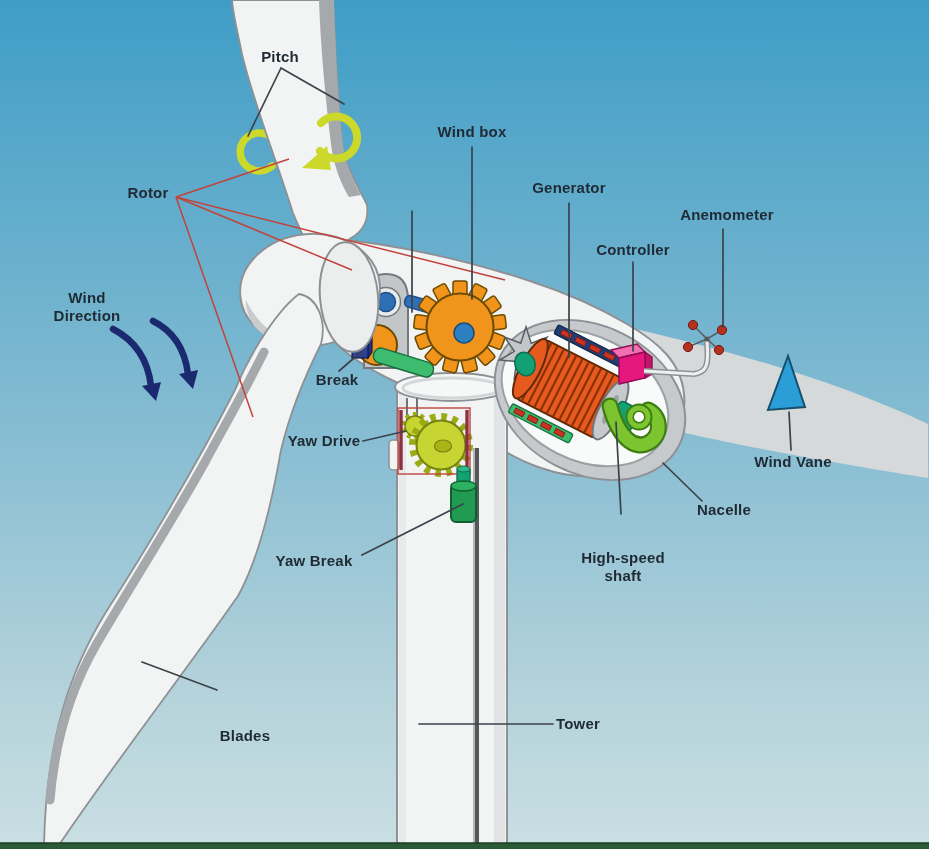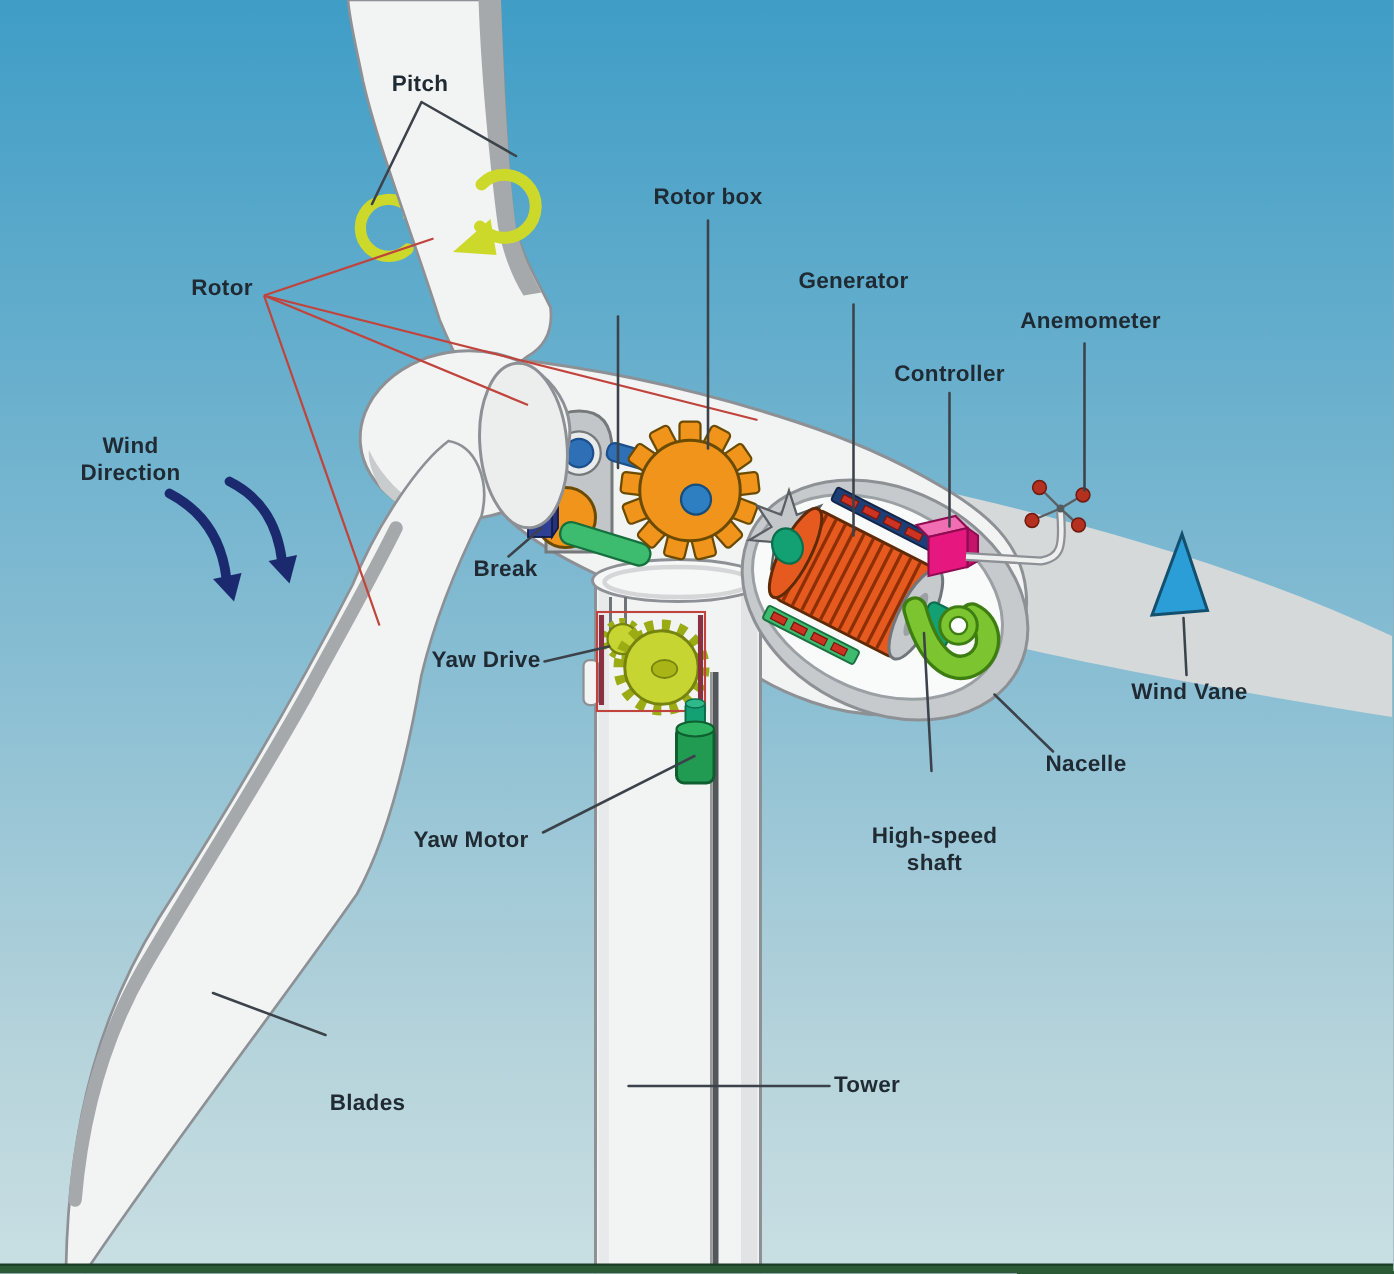--- a/index.html
+++ b/index.html
@@ -238,27 +238,27 @@
     <line x1="621" y1="514" x2="616" y2="422"></line>
     <line x1="702" y1="501" x2="663" y2="463"></line>
     <line x1="791" y1="450" x2="789" y2="412"></line>
     <line x1="217" y1="690" x2="142" y2="662"></line>
     <line x1="553" y1="724" x2="419" y2="724"></line>
   </g>
 </svg>
 
 <div class="label" style="left:280px;top:57px">Pitch</div>
 <div class="label" style="left:148px;top:193px">Rotor</div>
-<div class="label" style="left:472px;top:132px">Rotor box</div>
+<div class="label" style="left:472px;top:132px">Wind box</div>
 <div class="label" style="left:569px;top:188px">Generator</div>
 <div class="label" style="left:633px;top:250px">Controller</div>
 <div class="label" style="left:727px;top:215px">Anemometer</div>
 <div class="label wrap" style="left:87px;top:307px;width:82px">Wind Direction</div>
 <div class="label" style="left:337px;top:380px">Break</div>
 <div class="label" style="left:324px;top:441px">Yaw Drive</div>
-<div class="label" style="left:314px;top:561px">Yaw Motor</div>
+<div class="label" style="left:314px;top:561px">Yaw Break</div>
 <div class="label wrap" style="left:623px;top:567px;width:94px">High-speed shaft</div>
 <div class="label" style="left:724px;top:510px">Nacelle</div>
 <div class="label" style="left:793px;top:462px">Wind Vane</div>
 <div class="label" style="left:245px;top:736px">Blades</div>
 <div class="label" style="left:578px;top:724px">Tower</div>
 
 </div>
 
 </body></html>

